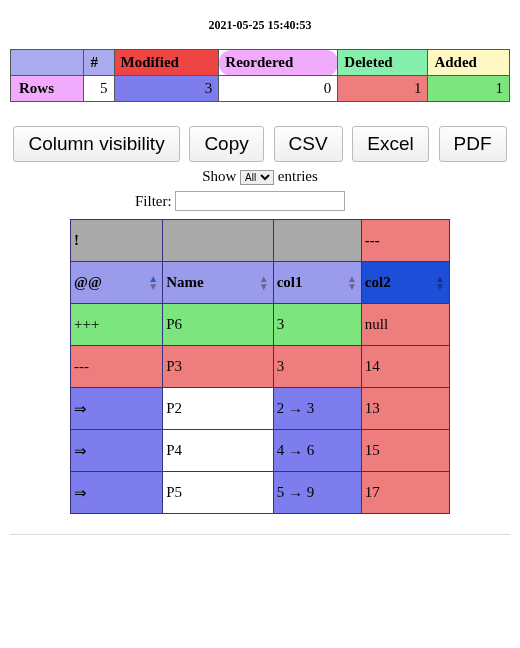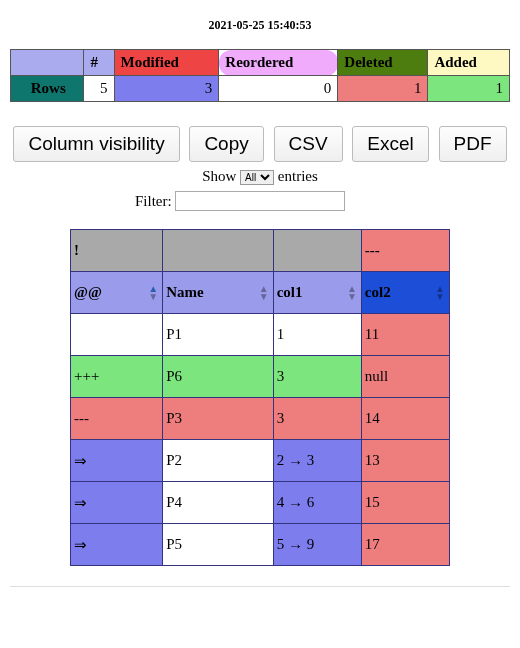--- a/index.html
+++ b/index.html
@@ -31,27 +31,27 @@
     font-weight: bold;
     text-align: left;
   }
   table.summary td {
     text-align: right;
   }
   .hdr-blank   { background: #aaaaee; }
   .hdr-count   { background: #aaaaee; }
   .hdr-mod     { background: #ef4444; }
   .hdr-reord   { background: #f0abfc; border-radius: 12px; }
-  .hdr-del     { background: #4d7c0f; margin-top: 20px; }
+  .hdr-del     { background: #86efac; margin-top: 20px; }
   .hdr-add     { background: #fef9c3; }
   .cell-white  { background: #ffffff; }
   .cell-mod    { background: #7d7dee; }
   .cell-del    { background: #ee7d7d; }
   .cell-add    { background: #7de57d; }
-  table.summary th.rowhdr { text-align: center; background: #0f766e; padding-left: 8px; }
+  table.summary th.rowhdr { text-align: left; background: #f0abfc; padding-left: 8px; }
 
   .toolbar {
     text-align: center;
     margin: 0 0 6px 0;
   }
   .toolbar button {
     font-family: Arial, sans-serif;
     font-size: 19px;
     padding: 6px 14px;
     margin: 0 3px;
@@ -63,21 +63,21 @@
   .show-row {
     text-align: center;
     margin-bottom: 6px;
   }
   .show-row select {
     font-size: 10px;
     border: 1px solid #999;
   }
   .filter-row {
     margin-left: 125px;
-    margin-bottom: 18px;
+    margin-bottom: 8px;
   }
   .filter-row input {
     width: 170px;
     height: 20px;
     border: 1px solid #aaa;
     font-size: 13px;
     padding: 1px 3px;
   }
 
   .diff-wrap {
@@ -220,26 +220,20 @@
       <th class="col-del">
         <span>col2</span>
         <span class="sort-icons">
               <span class="up">▲</span>
               <span class="dn">▼</span>
             </span>
       </th>
     </tr>
   </thead>
   <tbody id="diff-body">
-  <tr>
-          <td class="c-white op"></td>
-          <td class="c-white">P1</td>
-          <td class="c-white">1</td>
-          <td class="c-del">11</td>
-        </tr>
         <tr>
           <td class="c-add op">+++</td>
           <td class="c-add">P6</td>
           <td class="c-add">3</td>
           <td class="c-del">null</td>
         </tr>
         <tr>
           <td class="c-del op">---</td>
           <td class="c-del">P3</td>
           <td class="c-del">3</td>

